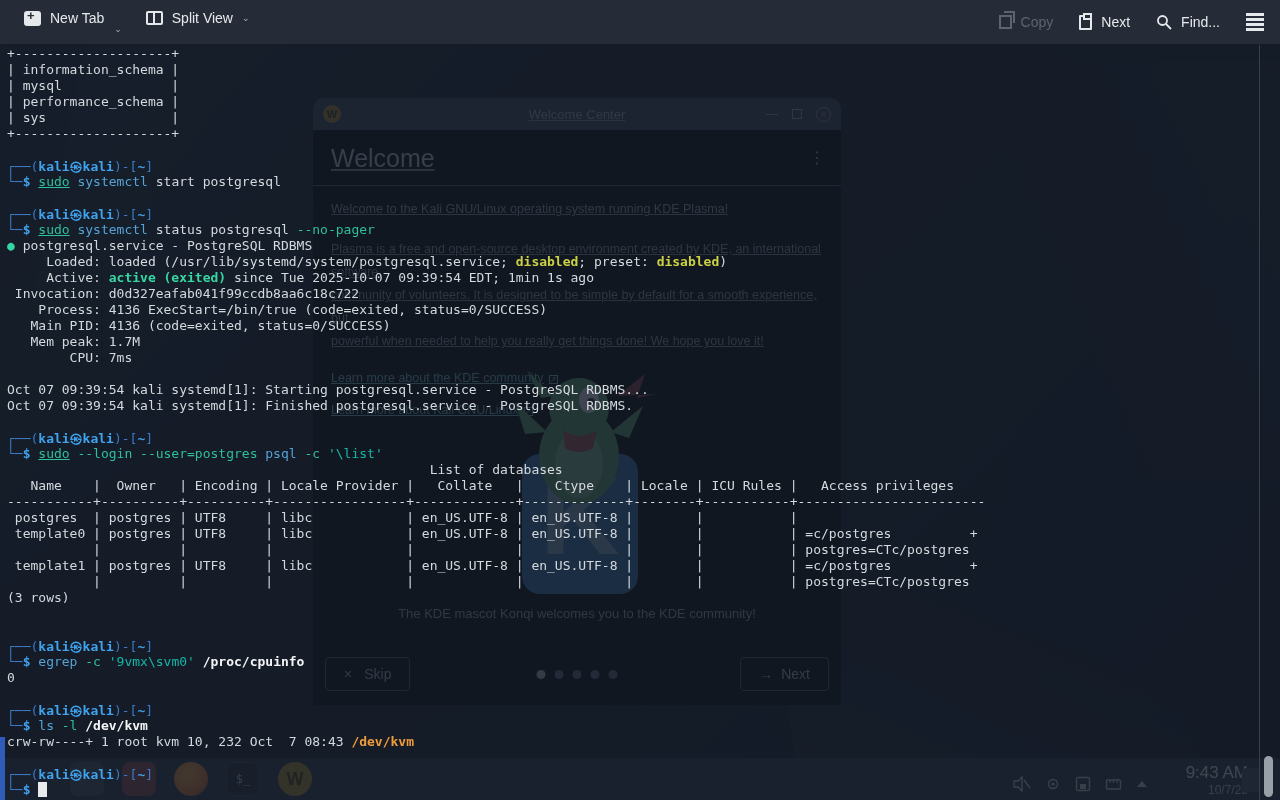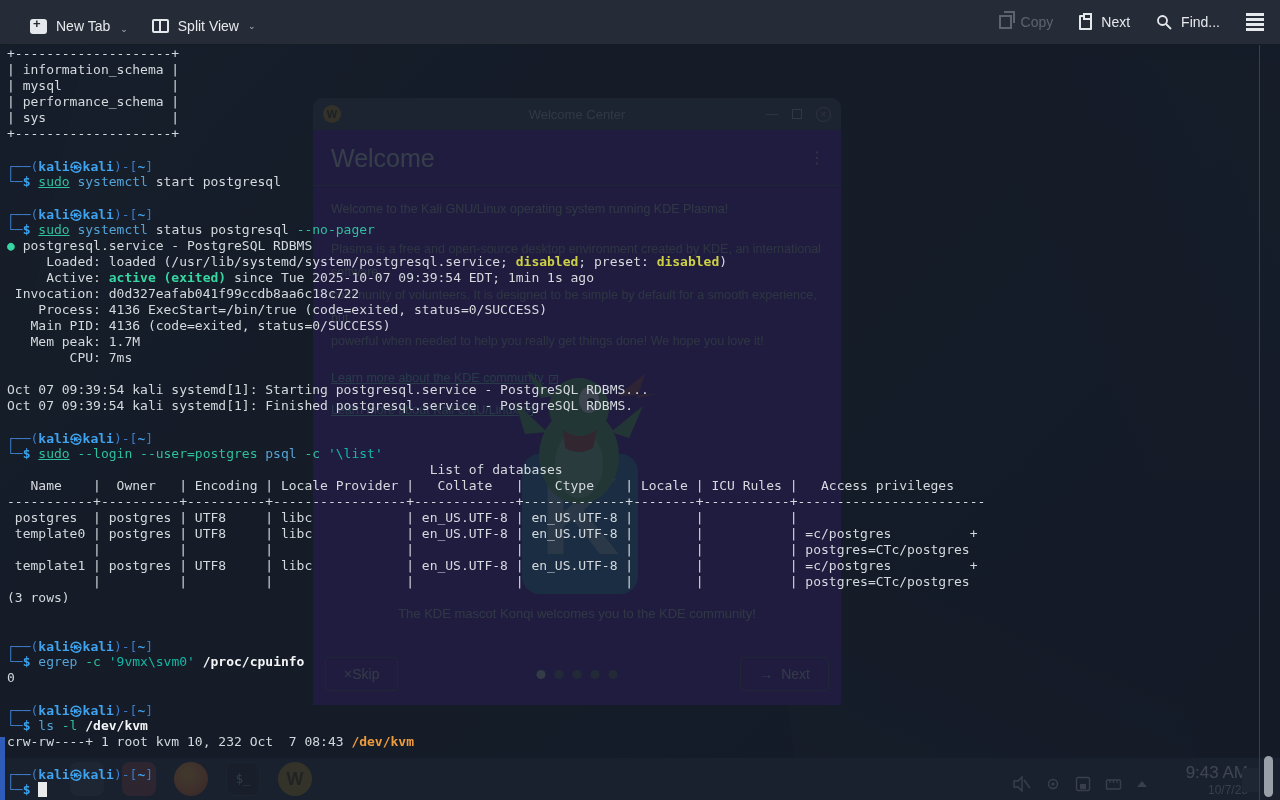--- a/index.html
+++ b/index.html
@@ -26,21 +26,21 @@
   .tb-wps   { background:#b08a2e; border-radius:50%; color:#4a3a10; font-weight:bold; font-size:18px; }
   .tray { position:absolute; right:132px; bottom:8px; display:flex; gap:14px; align-items:center; color:#c2c9d1; }
   .tray svg { display:block; }
   .clock { position:absolute; right:32px; bottom:3px; text-align:right; color:#dfe5ea;margin-top:11px; }
   .clock .time { font-size:17px; }
   .clock .date { font-size:12px; color:#b9c1c9; }
   .panel-widget { position:absolute; right:20px; bottom:8px; width:18px; height:24px; border-radius:4px; background:#454d59; }
 
   
   .welcome { position:absolute; left:313px; top:98px; width:528px; height:607px;
-             background:#4c1d95; border-radius:10px 10px 0 0; color:#7d8793; }
+             background:#000000; border-radius:10px 10px 0 0; color:#7d8793;text-decoration:underline; }
   .w-titlebar { position:relative; height:32px; background:#3a4150; border-radius:10px 10px 0 0;
                 display:flex; align-items:center; }
   .w-appicon { position:absolute; left:10px; top:7px; width:18px; height:18px; border-radius:50%;
                background:#a8842e; color:#3a2f10; font-size:11px; font-weight:bold;
                display:flex; align-items:center; justify-content:center; }
   .w-title { width:100%; text-align:center; font-size:13px; color:#9ba4b0; }
   .w-controls { position:absolute; right:10px; top:0; height:32px; display:flex; gap:14px; align-items:center; color:#9aa3ae; font-size:12px; }
   .w-btn-max { width:10px; height:10px; border:1px solid #9aa3ae; display:inline-block; }
   .w-btn-close { width:15px; height:15px; border-radius:50%; border:1px solid #a08a90;
                  display:flex; align-items:center; justify-content:center; font-size:10px; color:#a08a90; }
@@ -50,33 +50,33 @@
   .w-divider { height:1px; background:#4a5160; margin:2px 0 0 0; }
   .w-body { padding:16px 18px 0 18px; }
   .w-sub { font-size:12.5px; color:#98a2ad; margin-bottom:22px; }
   .w-para { font-size:12.5px; line-height:23px; color:#8a94a0; }
   .w-link { display:block; margin-top:18px; font-size:12.5px; color:#6fb3c6; text-decoration:underline; }
   .w-link .ext { display:inline-block; width:9px; height:9px; border:1px solid #6fb3c6; font-size:8px; line-height:8px; text-align:center; margin-left:5px; text-decoration:none; }
   .w-mascot { position:absolute; left:50%; top:238px; transform:translateX(-50%); }
   .w-caption { position:absolute; left:0; top:505px; width:100%; text-align:center;
                font-size:13px; line-height:22px; color:#98a2ad; }
   .w-footer { position:absolute; left:0; bottom:8px; width:100%; height:46px; display:flex; align-items:center; }
-  .w-skip { margin-left:12px; border:1px solid #4a515e; border-radius:4px; padding:8px 18px; font-size:14px; color:#a6afba; display:flex; gap:0; align-items:center; }
+  .w-skip { margin-left:12px; border:1px solid #4a515e; border-radius:4px; padding:8px 18px; font-size:14px; color:#a6afba; display:flex; gap:12px; align-items:center; }
   .w-next { margin-right:12px; margin-left:auto; border:1px solid #4a515e; border-radius:4px; padding:8px 18px; font-size:14px; color:#a6afba; display:flex; gap:8px; align-items:center; }
   .w-dots { position:absolute; left:50%; transform:translateX(-50%); display:flex; gap:9px; }
   .w-dot { width:9px; height:9px; border-radius:50%; background:#59616d; }
   .w-dot.active { background:#aab2bb; }
 
   
   .glass { position:absolute; inset:0; background:rgba(21,29,41,0.8); }
 
   
   .toolbar { position:absolute; left:0; top:0; width:1280px; height:45px; background:#262c37;
              border-bottom:1px solid #161b24; display:flex; align-items:center; color:#e6e9ec; font-size:14px; }
-  .tool-left { display:flex; align-items:flex-end; gap:6px; margin-left:30px; }
+  .tool-left { display:flex; align-items:flex-start; gap:6px; margin-left:24px; }
   .tool-right { display:flex; align-items:center; gap:26px; margin-left:auto; margin-right:16px; }
   .tool-item { display:flex; align-items:center; gap:9px; cursor:default; }
   .tool-item.disabled { color:#5c6470; }
   .chev { font-size:9px; color:#aab1ba; }
   .newtab-chev { align-self:flex-end; margin:14px 18px 0 4px; }
   .icon-newtab { width:17px; height:15px; background:#e6e9ec; border-radius:3px; position:relative; }
   .icon-newtab::after { content:"+"; position:absolute; left:3px; top:-3px; color:#262c37; font-size:13px; font-weight:bold; }
   .icon-split { width:17px; height:14px; border:2px solid #e6e9ec; border-radius:2px; position:relative; }
   .icon-split::after { content:""; position:absolute; left:5px; top:0; width:2px; height:10px; background:#e6e9ec; }
   .icon-copy { width:13px; height:14px; border:2px solid #5c6470; position:relative; }

